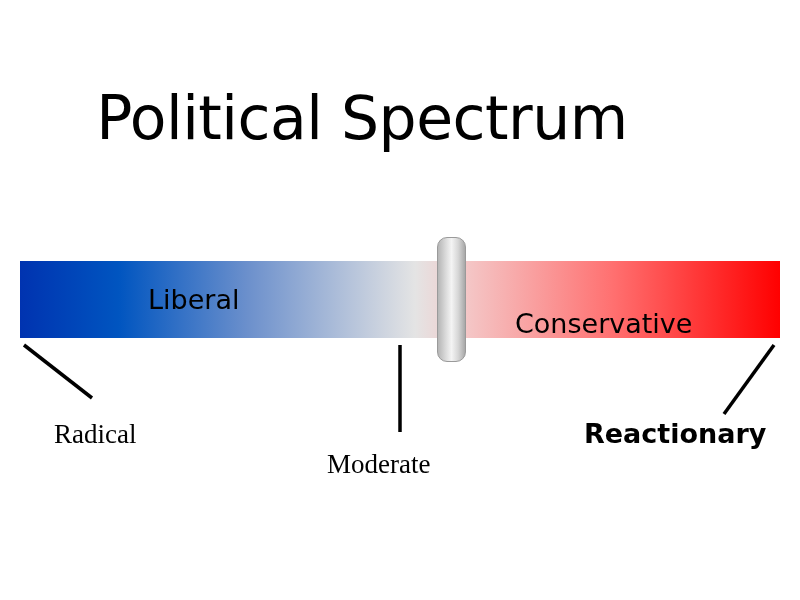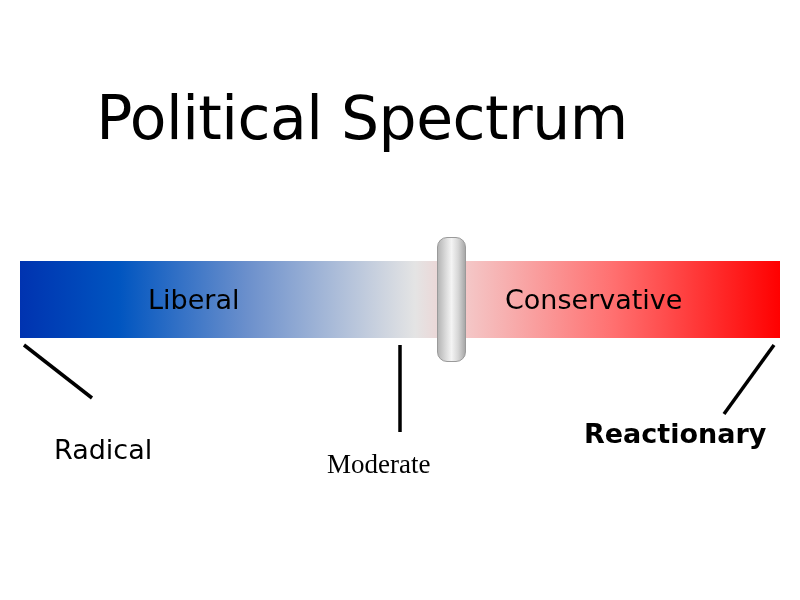--- a/index.html
+++ b/index.html
@@ -15,26 +15,26 @@
     .marker-text { position:absolute; font-size:27px; line-height:32px; white-space:nowrap; }
     svg.lines { position:absolute; left:0; top:0; }
   </style>
 </head>
 <body>
 
 <div class="title">Political Spectrum</div>
 
 <div class="bar" style="background:linear-gradient(to right,#0033b0 0%,#0055c0 13%,#6c90cc 30%,#e4e4e4 52%,#f4c8c8 58.5%,#ff7070 78%,#ff0000 100%);">
   <span class="bar-label" style="left:128px;">Liberal</span>
-  <span class="bar-label" style="left:485px;">Conservative</span>
+  <span class="bar-label" style="left:495px;margin-top:24px;">Conservative</span>
 </div>
 
 <div class="knob"></div>
 
 <svg class="lines" width="800" height="600">
   <line x1="24" y1="345" x2="92" y2="398" stroke="#000" stroke-width="3.5"></line>
   <line x1="400" y1="345" x2="400" y2="432" stroke="#000" stroke-width="3.5"></line>
   <line x1="774" y1="345" x2="724" y2="414" stroke="#000" stroke-width="3.5"></line>
 </svg>
 
-<div class="marker-text" style="left:54px; top:434px;">Radical</div>
+<div class="marker-text" style="left:54px; top:418px;font-family:Liberation Serif, serif;">Radical</div>
 <div class="marker-text" style="left:327px; top:448px;font-family:Liberation Serif, serif;">Moderate</div>
 <div class="marker-text" style="left:584px; top:418px;font-weight:bold;">Reactionary</div>
 
 </body></html>

